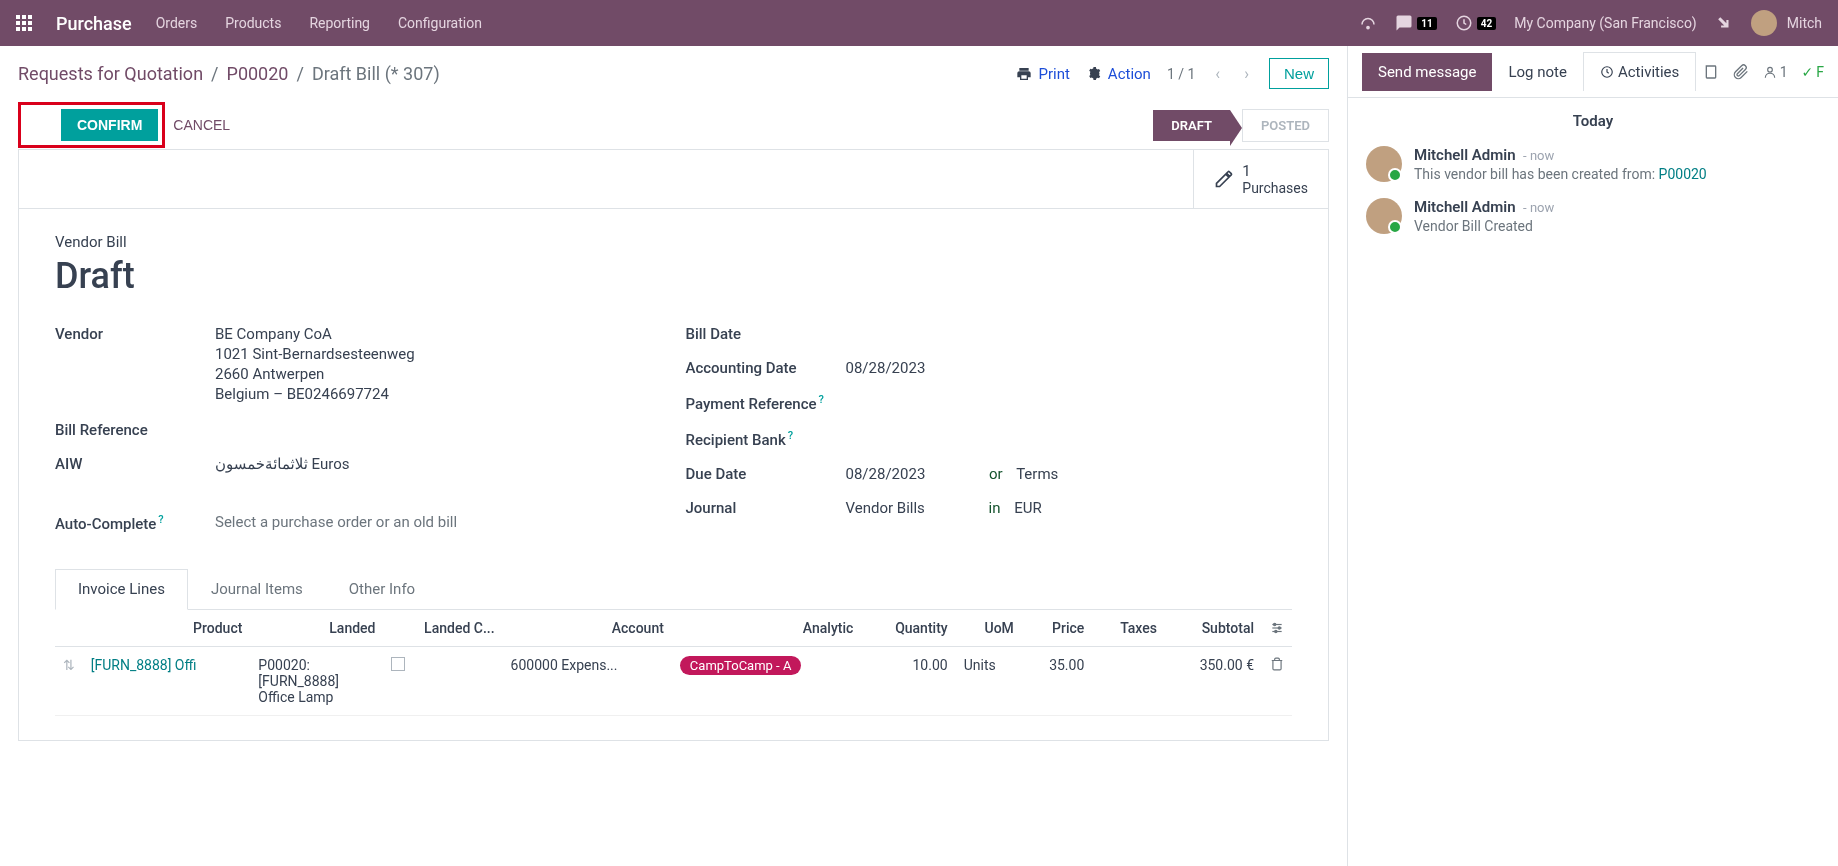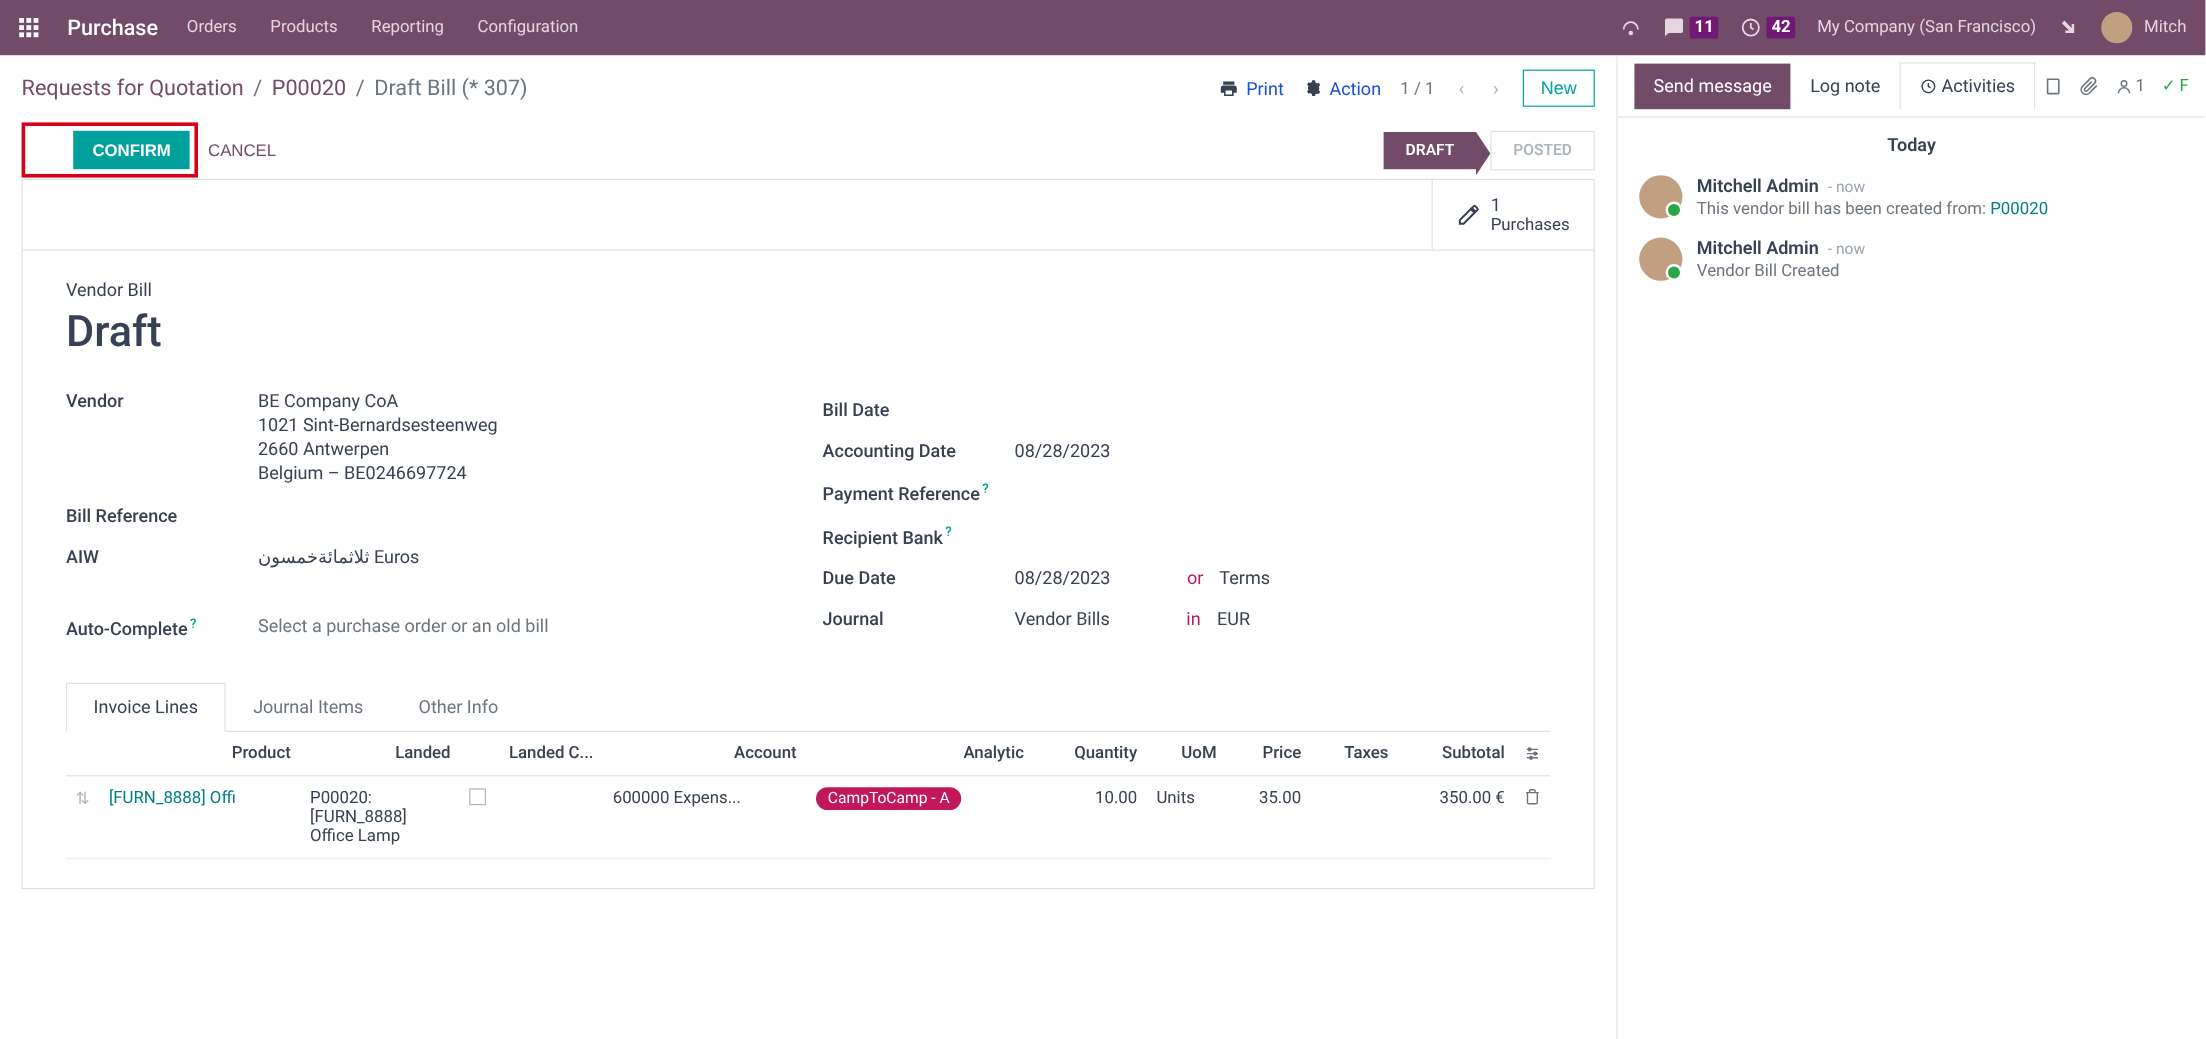--- a/index.html
+++ b/index.html
@@ -6,21 +6,21 @@
 body { font-family: -apple-system, BlinkMacSystemFont, "Segoe UI", Roboto, "Helvetica Neue", Arial, sans-serif; font-size: 14px; color: #374151; background: #fff; }
 .topbar { background: #714B67; color: #fff; height: 46px; display: flex; align-items: center; padding: 0 16px; }
 .topbar-left { display: flex; align-items: center; gap: 24px; }
 .apps-icon { display: grid; grid-template-columns: repeat(3,4px); grid-template-rows: repeat(3,4px); gap: 2px; cursor: pointer; }
 .apps-icon span { background: #fff; width: 4px; height: 4px; }
 .app-name { font-size: 18px; font-weight: 500; }
 .top-menu { display: flex; gap: 28px; }
 .top-menu a { color: #e5d5e0; font-size: 14px; cursor: pointer; }
 .topbar-right { margin-left: auto; display: flex; align-items: center; gap: 18px; }
 .topbar-right .chip { display: flex; align-items: center; gap: 4px; cursor: pointer; position: relative; }
-.badge { background: #701a75; color: #fff; font-size: 14px; padding: 1px 4px; border-radius: 2px; font-weight: bold; }
+.badge { background: #000000; color: #fff; font-size: 10px; padding: 1px 4px; border-radius: 2px; font-weight: bold; }
 .avatar { width: 26px; height: 26px; border-radius: 50%; background: #c0a080; display:inline-block; }
 .main-wrap { display: flex; height: calc(100vh - 46px); border-radius: 27px; }
 .left-pane { flex: 1; overflow: auto; border-right: 1px solid #dee2e6; position: relative; }
 .right-pane { width: 490px; overflow: auto; }
 .breadcrumb-bar { display: flex; align-items: center; padding: 12px 18px; gap: 8px; }
 .breadcrumb-bar .crumb { color: #714B67; font-size: 18px; cursor: pointer; }
 .breadcrumb-bar .sep { color: #6c757d; font-size: 18px; }
 .breadcrumb-bar .active { color: #6c757d; font-size: 18px; }
 .bc-right { margin-left: auto; display: flex; align-items: center; gap: 16px; }
 .bc-btn { display: flex; align-items: center; gap: 6px; cursor: pointer; color: #1d4ed8; font-size: 15px; }
@@ -36,29 +36,29 @@
 .status-arrow::after { content: ''; position: absolute; right: -12px; top: 0; border-top: 18px solid transparent; border-bottom: 18px solid transparent; border-left: 12px solid #714B67; }
 .status-next { color: #adb5bd; padding: 8px 18px; font-weight: 600; font-size: 13px; border: 1px solid #dee2e6; margin-left: 12px; }
 .sheet { border: 1px solid #dee2e6; margin: 0 18px 18px 18px; padding: 0; background: #fff; }
 .stat-box { display: flex; justify-content: flex-end; border-bottom: 1px solid #dee2e6; }
 .stat-btn { border-left: 1px solid #dee2e6; padding: 12px 20px; display: flex; align-items: center; gap: 8px; cursor: pointer; }
 .stat-btn .num { font-size: 15px; }
 .stat-btn .lbl { font-size: 14px; color: #374151; }
 .sheet-body { padding: 24px 36px; }
 .doc-label { font-size: 15px; color: #374151; margin-bottom: 4px; }
 .doc-title { font-size: 36px; font-weight: 500; margin-bottom: 28px; }
-.cols { display: flex; gap: 24px; align-items: center; }
+.cols { display: flex; gap: 24px; }
 .col { flex: 1; }
 .field-row { display: flex; margin-bottom: 16px; font-size: 15px; }
 .field-label { width: 160px; color: #374151; font-weight: 500; }
 .field-val { flex: 1; color: #374151; }
 .field-val .line { display: block; margin-bottom: 2px; }
 .help-q { color: #00a09d; font-size: 11px; vertical-align: super; margin-left: 2px; }
 .placeholder-text { color: #6c757d; }
-.inline-or { color: #be185d; margin: 0 10px; }
+.inline-or { color: #14532d; margin: 0 10px; }
 .tabs { display: flex; margin-top: 20px; border-bottom: 1px solid #dee2e6; }
 .tab { padding: 10px 22px; border: 1px solid transparent; cursor: pointer; color: #6c757d; font-size: 15px; }
 .tab.active { border: 1px solid #dee2e6; border-bottom-color: #fff; color: #374151; margin-bottom: -1px; background: #fff; }
 .line-table { width: 100%; border-collapse: collapse; margin-top: 0; }
 .line-table th { text-align: right; padding: 10px 8px; font-weight: 500; font-size: 14px; border-bottom: 1px solid #dee2e6; }
 .line-table th.right { text-align: right; }
 .line-table td { padding: 10px 8px; vertical-align: top; font-size: 14px; border-bottom: 1px solid #f0f0f0; }
 .line-table td.right { text-align: right; }
 .analytic-tag { background: #c2185b; color: #fff; padding: 2px 10px; border-radius: 10px; font-size: 13px; white-space: nowrap; }
 .add-links { padding: 12px 8px; display: flex; gap: 20px; }

